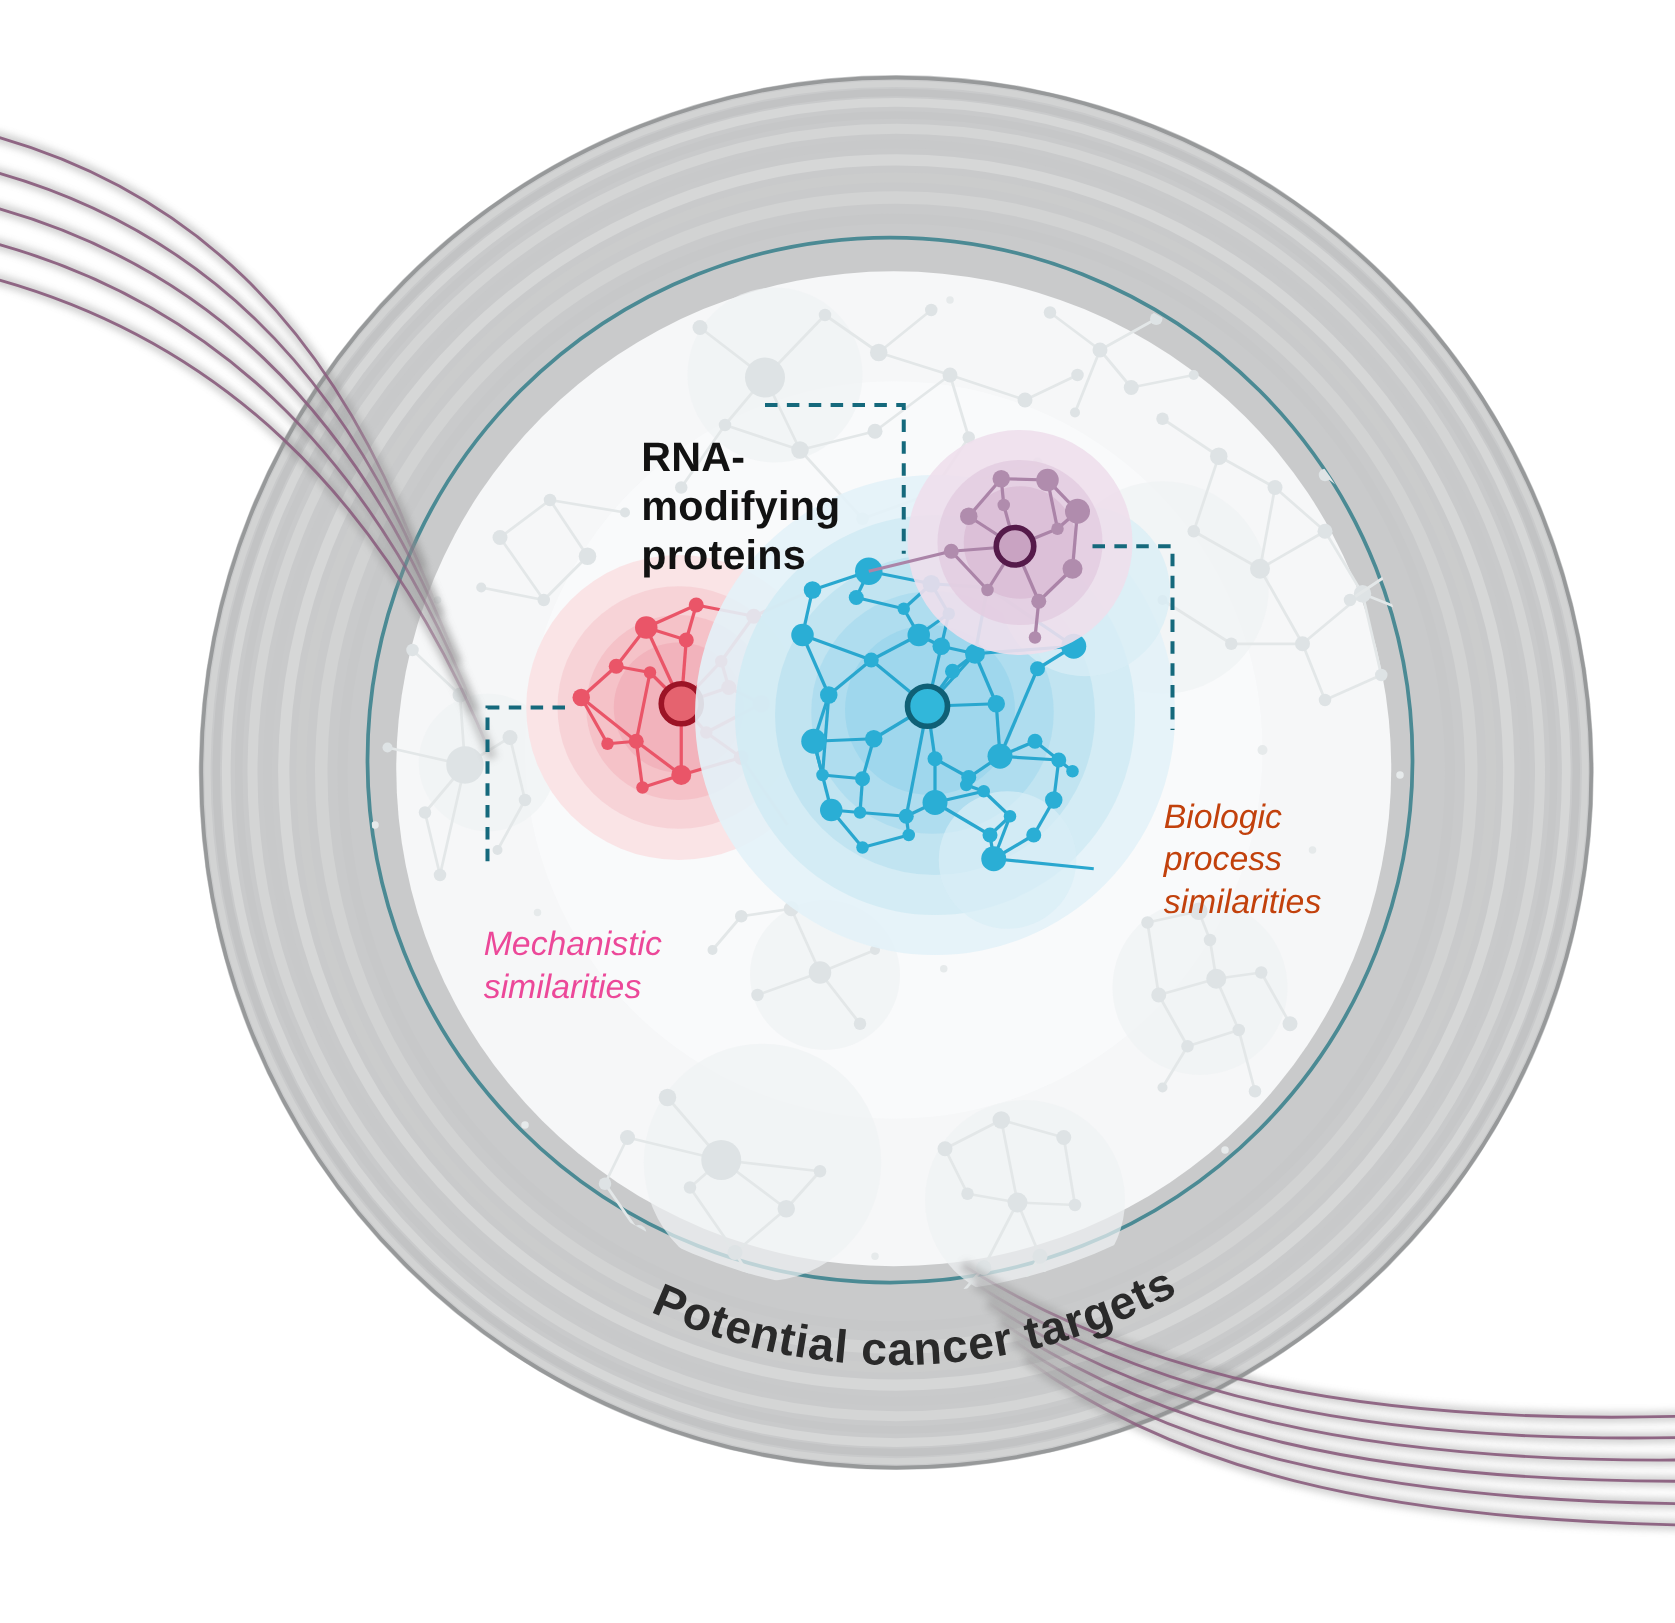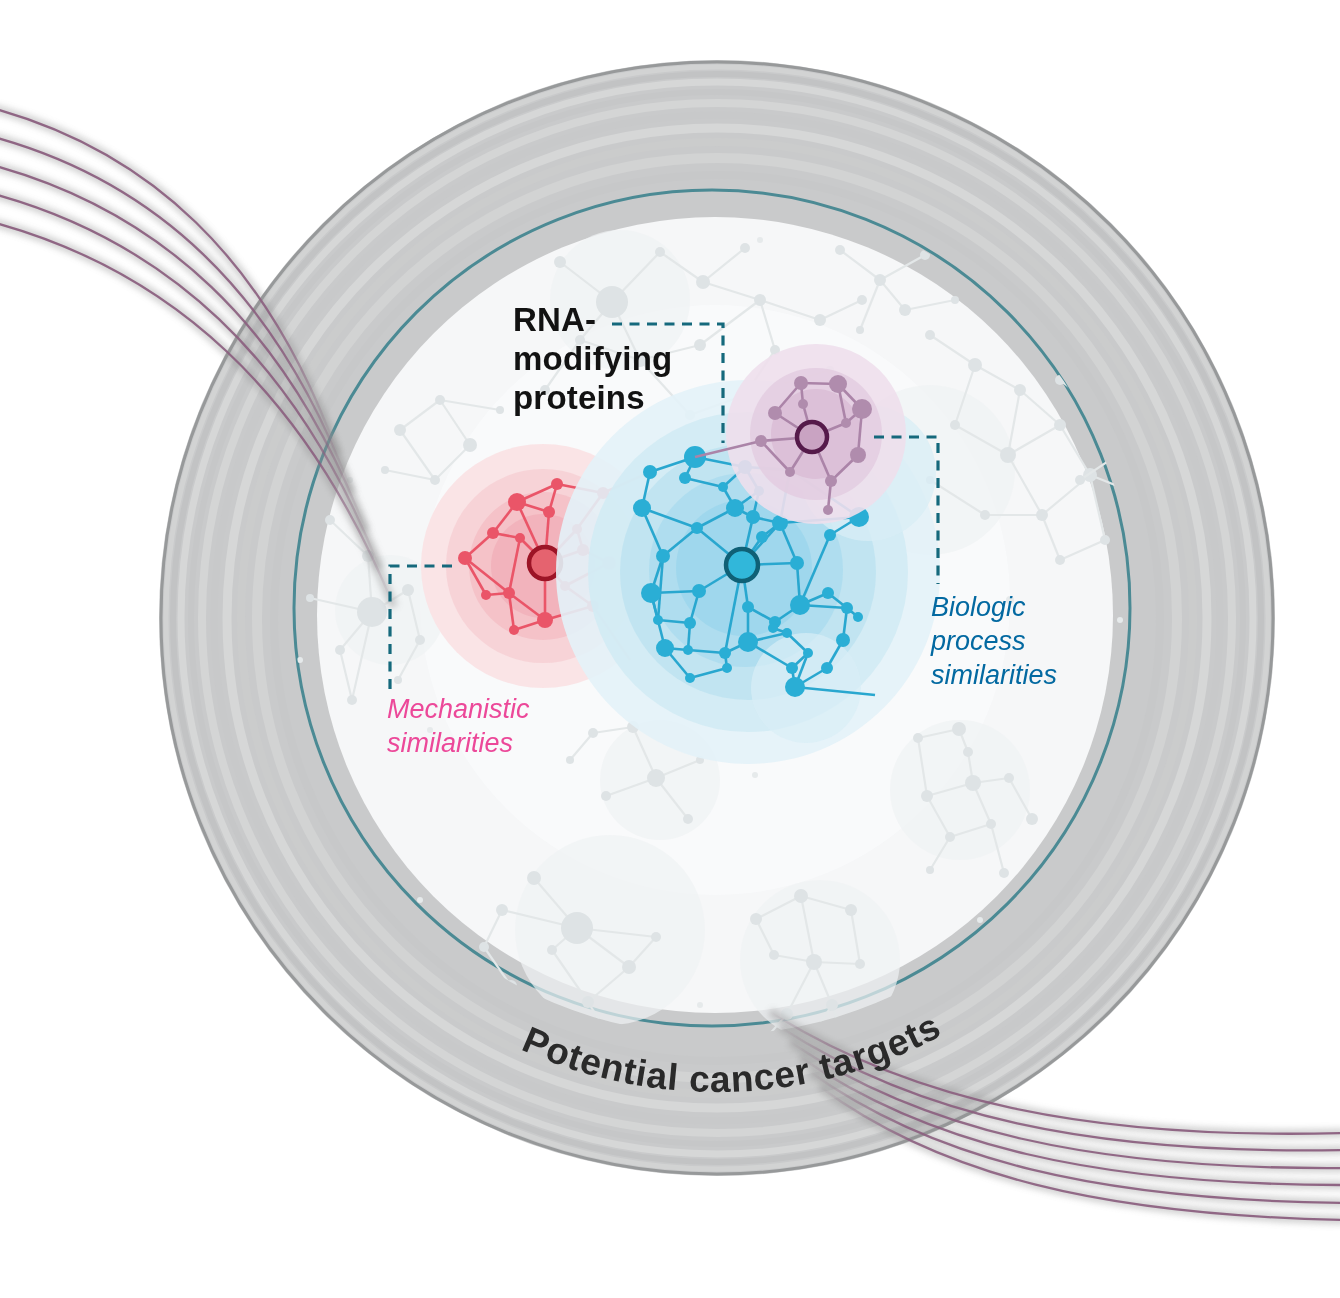--- a/index.html
+++ b/index.html
@@ -1,24 +1,24 @@
 <!DOCTYPE html>
 <html><head>
 <meta charset="utf-8">
 <style>
   html,body{margin:0;padding:0;background:#ffffff;}
   .stage{
     position:relative;width:1340px;height:1298px;overflow:hidden;
     font-family:"Liberation Sans", sans-serif;background:#ffffff;
   }
   .stage svg{position:absolute;left:0;top:0;}
-  .label{position:absolute;white-space:pre-line;}
+  .label{position:absolute;white-space:pre-line;margin-top:46px;}
   .label-rna{left:513px;top:300px;font-size:33px;font-weight:700;line-height:39px;color:#121212;letter-spacing:0.2px;}
   .label-mech{left:387px;top:692px;font-size:27px;font-style:italic;line-height:34px;color:#ec4899;}
-  .label-bio{left:931px;top:590px;font-size:27px;font-style:italic;line-height:34px;color:#0369a1;}
+  .label-bio{left:931px;top:590px;font-size:27px;font-style:italic;line-height:34px;color:#c2410c;}
   .ring-text{font-family:"Liberation Sans", sans-serif;font-size:37px;font-weight:600;letter-spacing:0.8px;fill:#2a2a2a;}
 </style>
 </head>
 <body>
 
 <div class="stage">
   <svg id="scene" width="1340" height="1298" viewBox="0 0 1340 1298">
     <defs>
       <filter id="soft" x="-40%" y="-40%" width="180%" height="180%">
         <feGaussianBlur stdDeviation="3"></feGaussianBlur>

